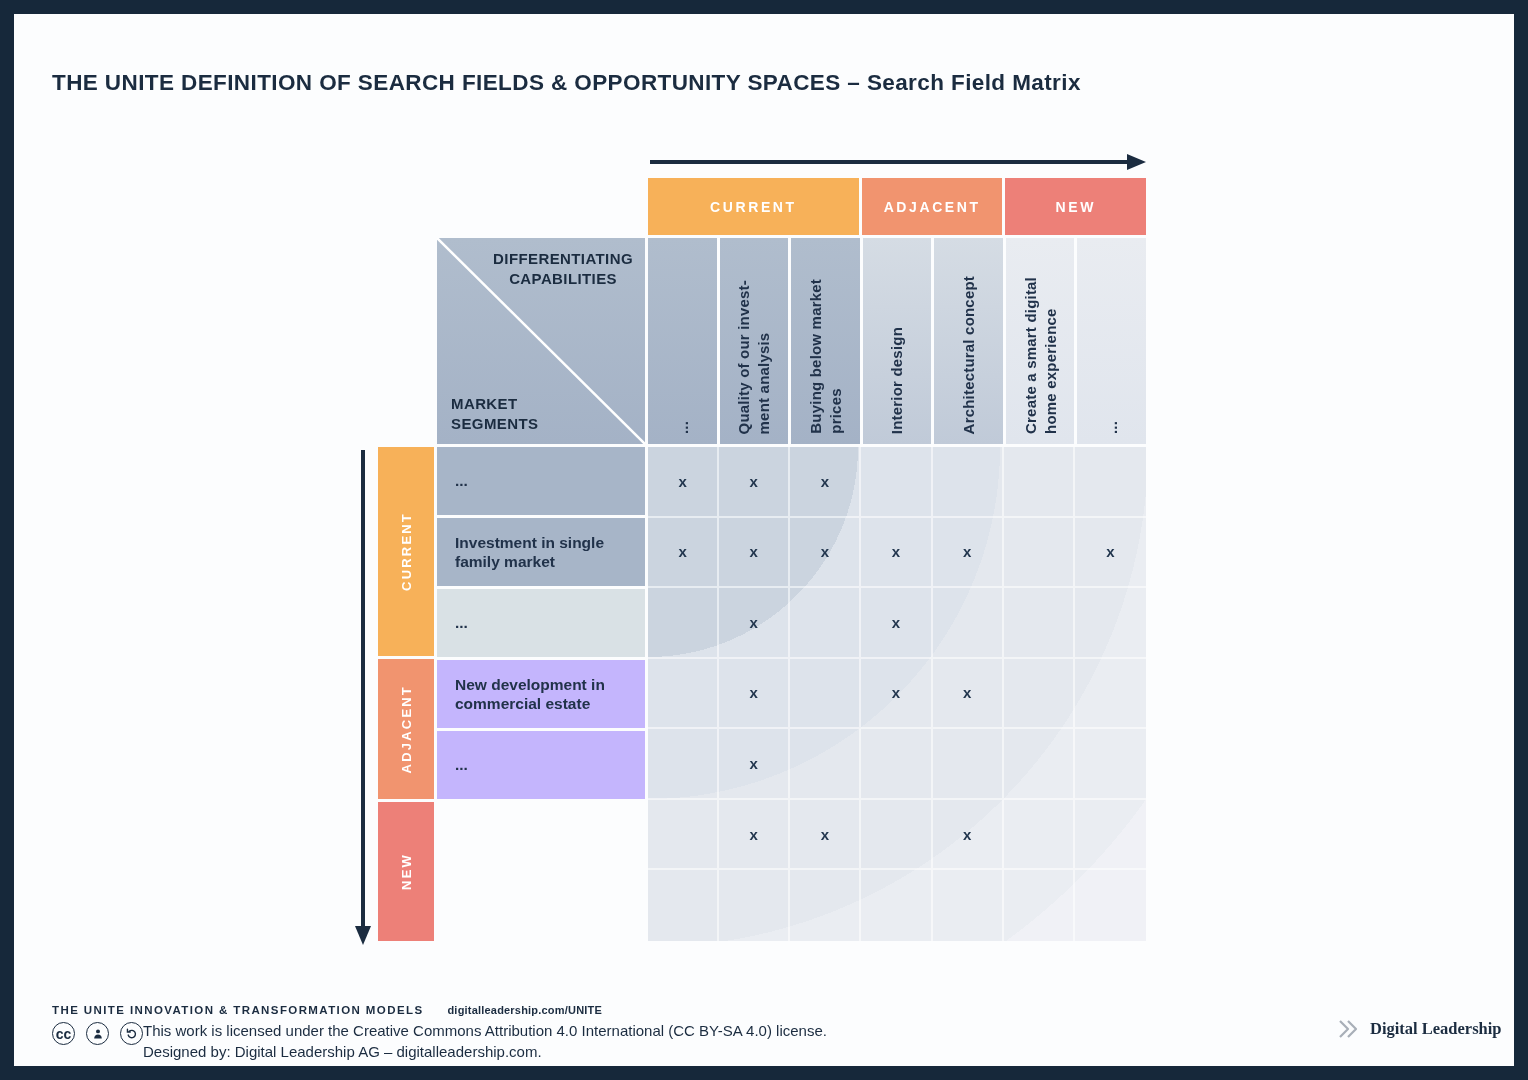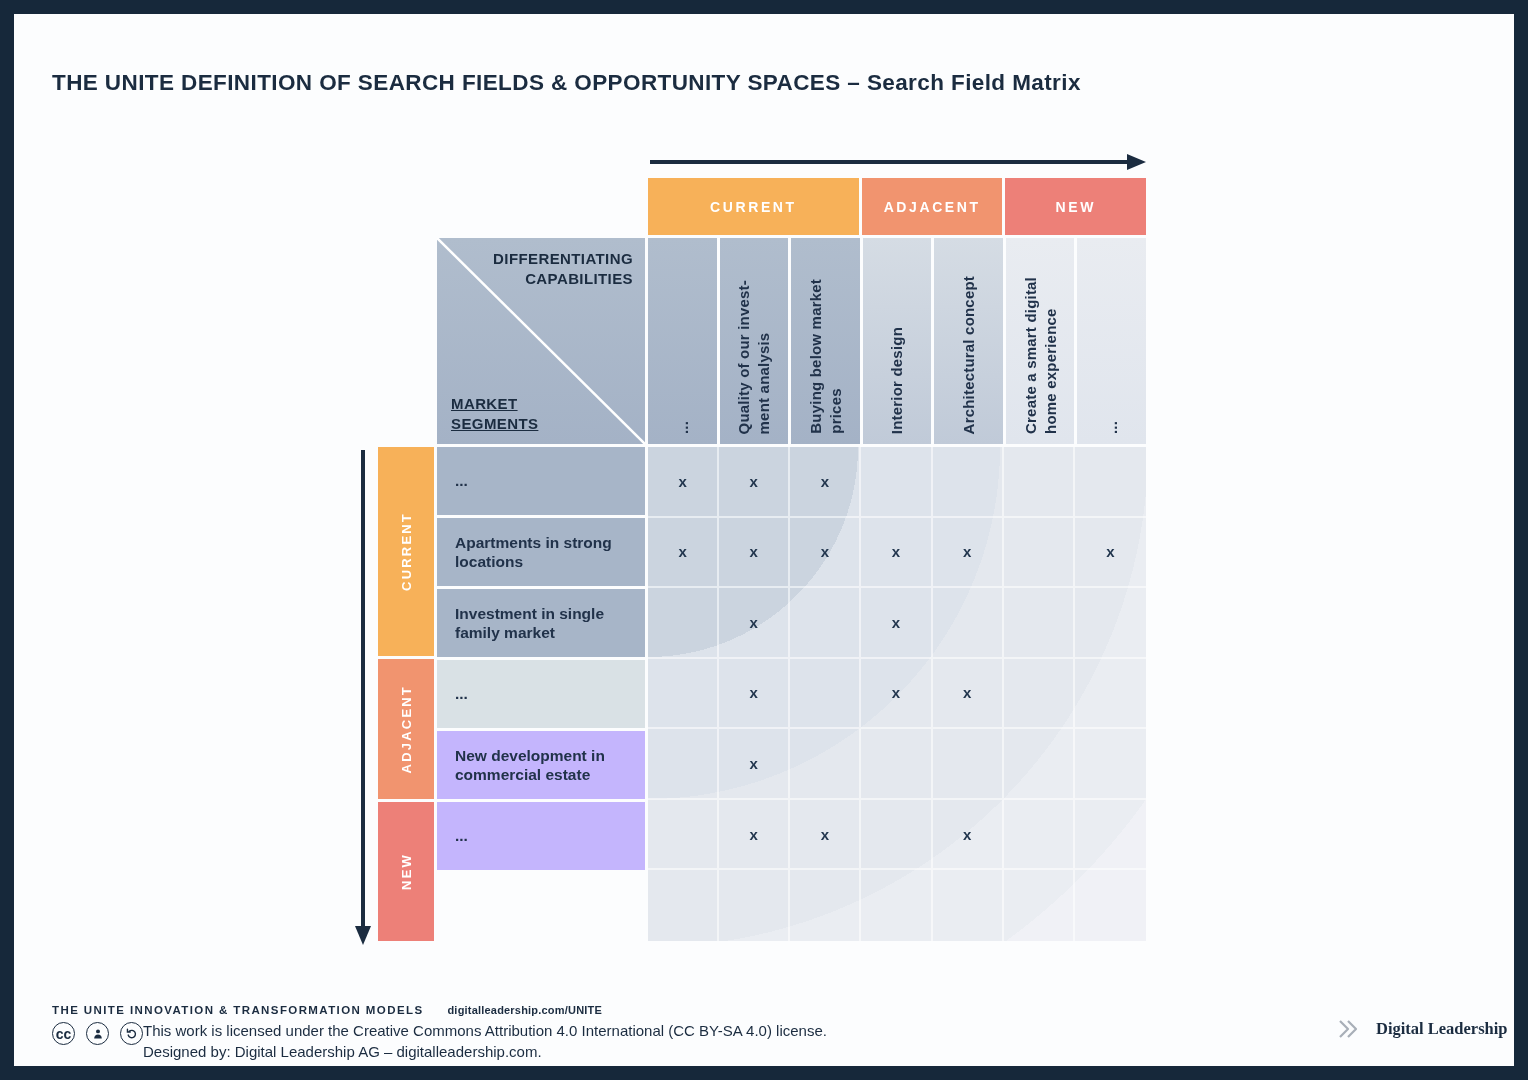--- a/index.html
+++ b/index.html
@@ -30,24 +30,24 @@
   .vlabel { writing-mode:vertical-rl; transform:rotate(180deg); white-space:pre-line;
             font-size:15px; font-weight:600; color:#21324a; line-height:1.3; letter-spacing:.2px; }
   .cg0 { background:linear-gradient(#b0bdcd,#a4b2c6); }
   .cg1 { background:linear-gradient(#d5dce4,#c0cad8); }
   .cg2 { background:linear-gradient(#e9ecf1,#e0e5ed); }
 
   
   #corner { position:absolute; left:437px; top:238px; width:208px; height:206px;
             background:linear-gradient(#b0bdcd,#a4b2c6); }
   #corner svg { position:absolute; left:0; top:0; }
-  .corner-top { position:absolute; top:11px; right:12px; text-align:right; font-weight:700; font-size:15px;
+  .corner-top { position:absolute; top:11px; right:12px; text-align:center; font-weight:700; font-size:15px;
                 color:#1b2c40; white-space:pre-line; line-height:1.3; letter-spacing:.4px; }
   .corner-bottom { position:absolute; bottom:11px; left:14px; font-weight:700; font-size:15px;
-                   color:#1b2c40; white-space:pre-line; line-height:1.3; letter-spacing:.4px;text-decoration:underline; }
+                   color:#1b2c40; white-space:pre-line; line-height:1.3; letter-spacing:.4px; }
 
   
   #row-band { position:absolute; left:378px; top:447px; width:56px; height:494px;
               display:flex; flex-direction:column; gap:3px; }
   .rband-cell { display:flex; align-items:center; justify-content:center; }
   .rband-cell .vlabel2 { writing-mode:vertical-rl; transform:rotate(180deg); color:#fff;
                          font-weight:700; font-size:13px; letter-spacing:2.2px; }
 
   
   #row-labels { position:absolute; left:437px; top:447px; width:208px; height:494px;
@@ -70,21 +70,21 @@
   
   .footer-main { position:absolute; left:52px; top:1004px; font-size:11.5px; font-weight:700;
                  letter-spacing:1.4px; color:#1b2c40; }
   .footer-link { font-size:11px; font-weight:700; letter-spacing:.2px; margin-left:24px; }
   .cc-row { position:absolute; left:52px; top:1022px; display:flex; gap:11px; align-items:center; }
   .cc-badge { width:23px; height:23px; border:1.6px solid #1b2c40; border-radius:50%;
               display:flex; align-items:center; justify-content:center;
               font-size:14px; font-weight:700; color:#1b2c40; }
   .license { position:absolute; left:143px; top:1020px; font-size:15px; color:#1b2c40; line-height:1.4; }
   .license b { font-weight:400; }
-  .logo { position:absolute; left:1337px; top:1019px; display:flex; align-items:center; gap:15px; }
+  .logo { position:absolute; left:1337px; top:1019px; display:flex; align-items:center; gap:9px; }
   .logo-text { font-family:"Liberation Serif", serif; font-weight:700; font-size:16.5px; color:#1b2c40; }
 </style>
 </head>
 <body>
 
 <div id="canvas">
   <div class="panel"></div>
 
   <div class="title">THE UNITE DEFINITION OF SEARCH FIELDS &amp; OPPORTUNITY SPACES – Search Field Matrix</div>
 
@@ -141,22 +141,20 @@
       </div>
       <div class="rband-cell" style="flex: 2 1 0px; background: rgb(241, 148, 111);">
         <span class="vlabel2">ADJACENT</span>
       </div>
       <div class="rband-cell" style="flex: 2 1 0px; background: rgb(237, 128, 120);">
         <span class="vlabel2">NEW</span>
       </div>
     </div>
   <div id="row-labels">
       <div class="row-label rg0">...</div>
-      <div class="row-label rg0">Apartments in strong
-locations</div>
       <div class="row-label rg0">Investment in single
 family market</div>
       <div class="row-label rg1">...</div>
       <div class="row-label rg2">New development in
 commercial estate</div>
       <div class="row-label rg2">...</div>
     </div>
   <div id="body">
       <div class="cell">
         <span class="xmark">x</span>

